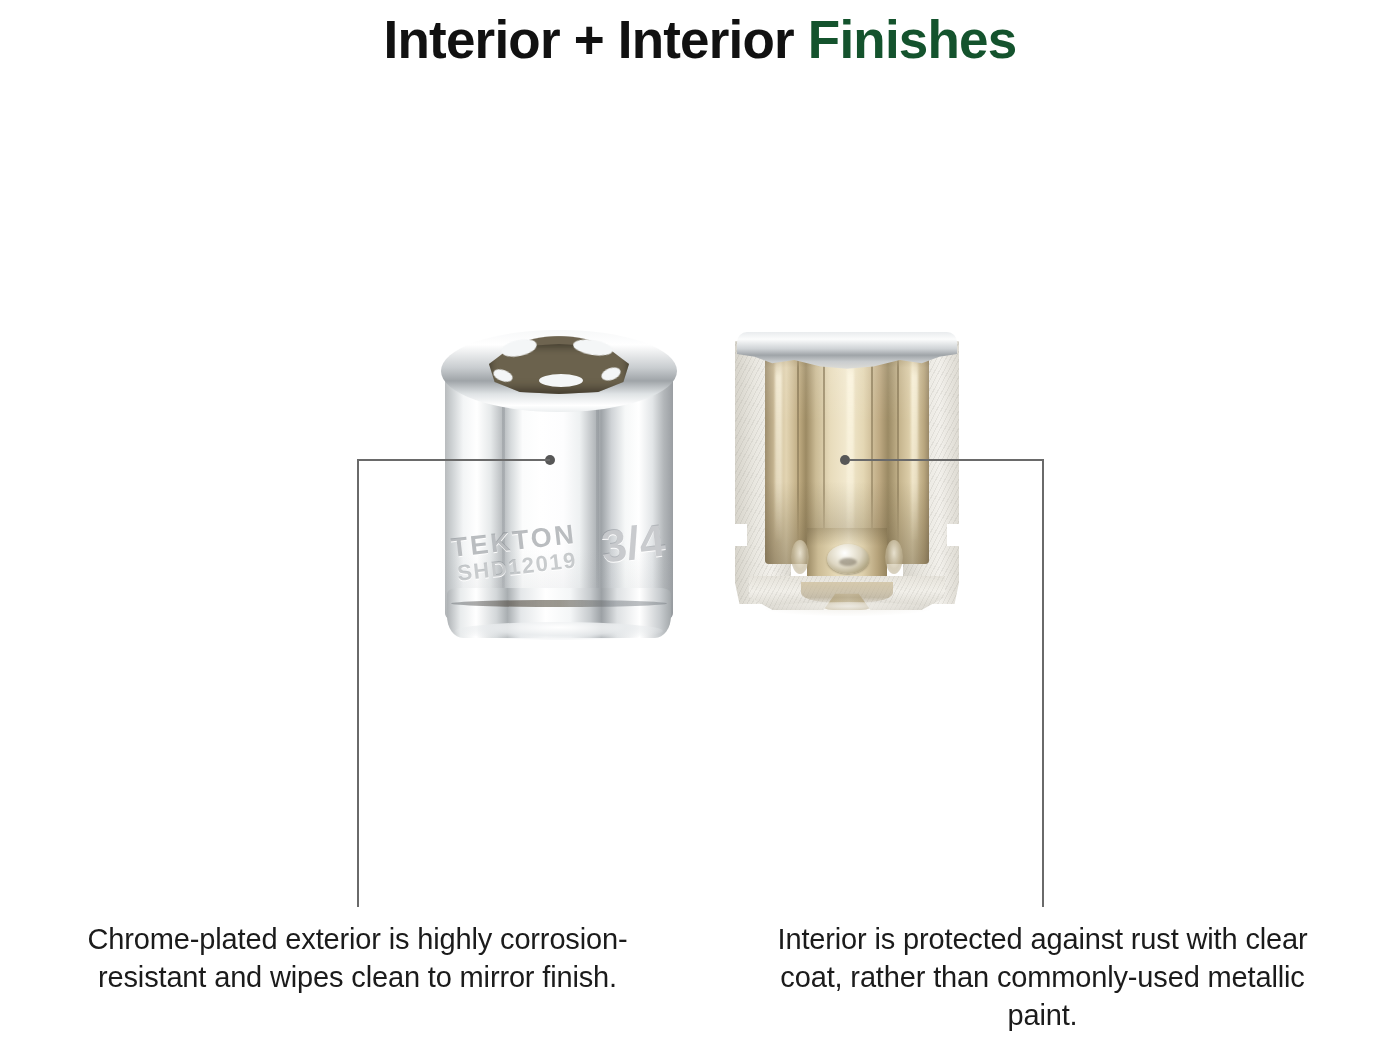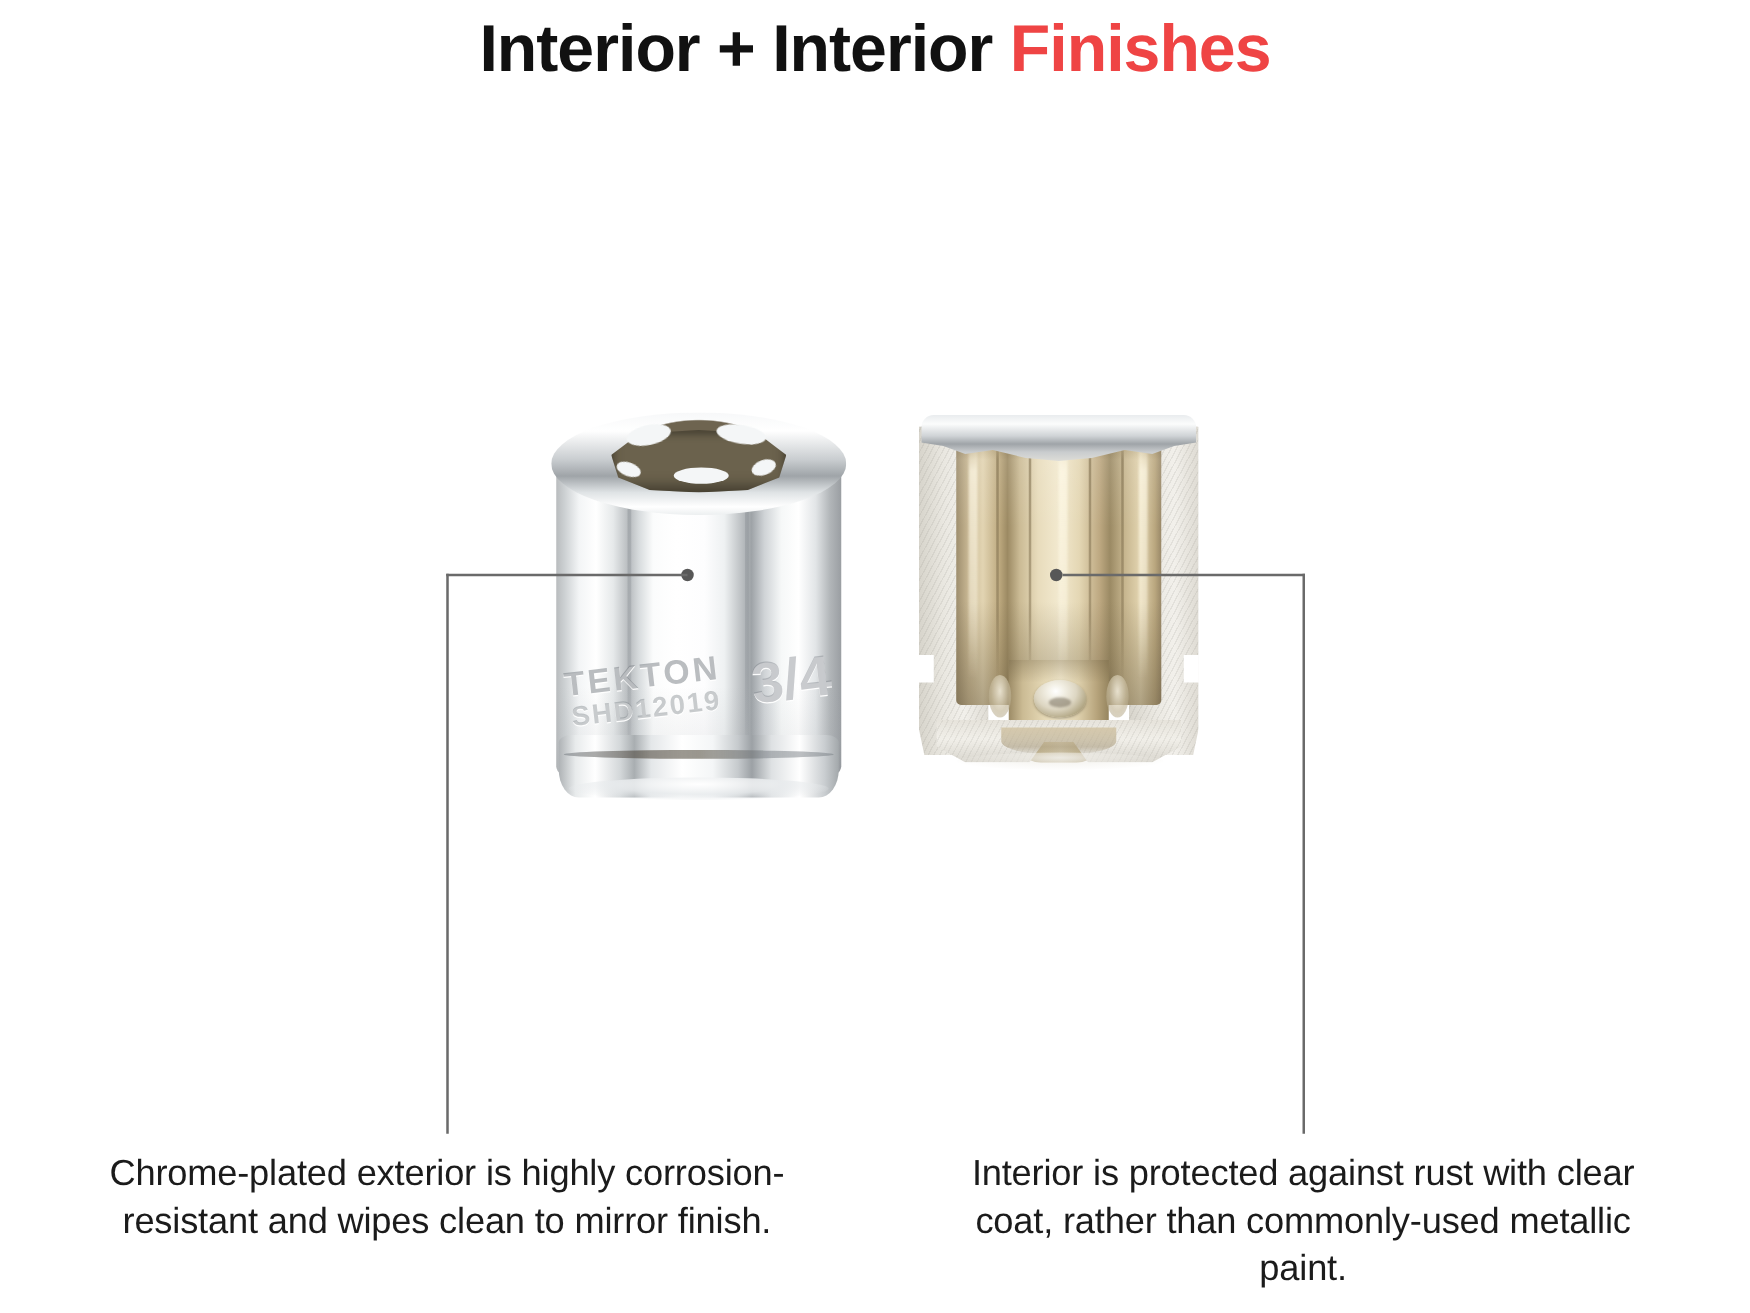--- a/index.html
+++ b/index.html
@@ -24,21 +24,21 @@
     left: 0;
     top: 9px;
     width: 1400px;
     text-align: center;
     font-size: 53px;
     font-weight: bold;
     letter-spacing: -0.8px;
     color: #111111;
     white-space: nowrap;
   }
-  .title .accent { color: #ef4444; }
+  .title .accent { color: #14532d; }
 
   
   .leader {
     position: absolute;
     pointer-events: none;
   }
   .leader-h {
     position: absolute;
     height: 2px;
     background: #6a6a6a;

